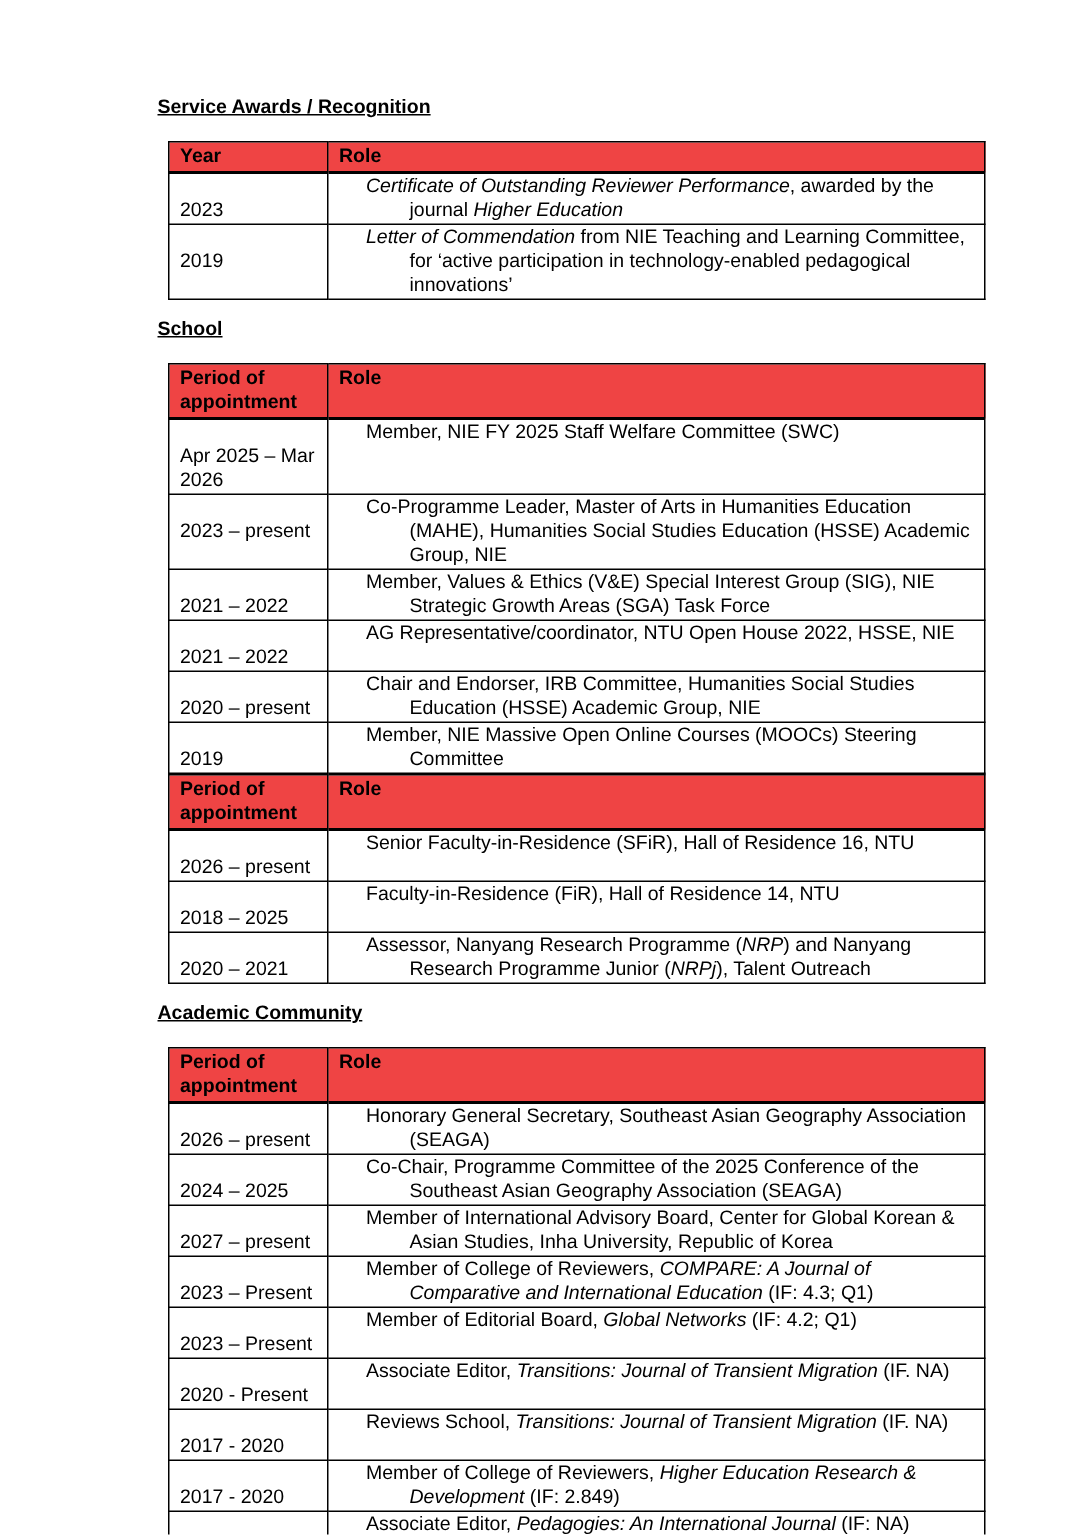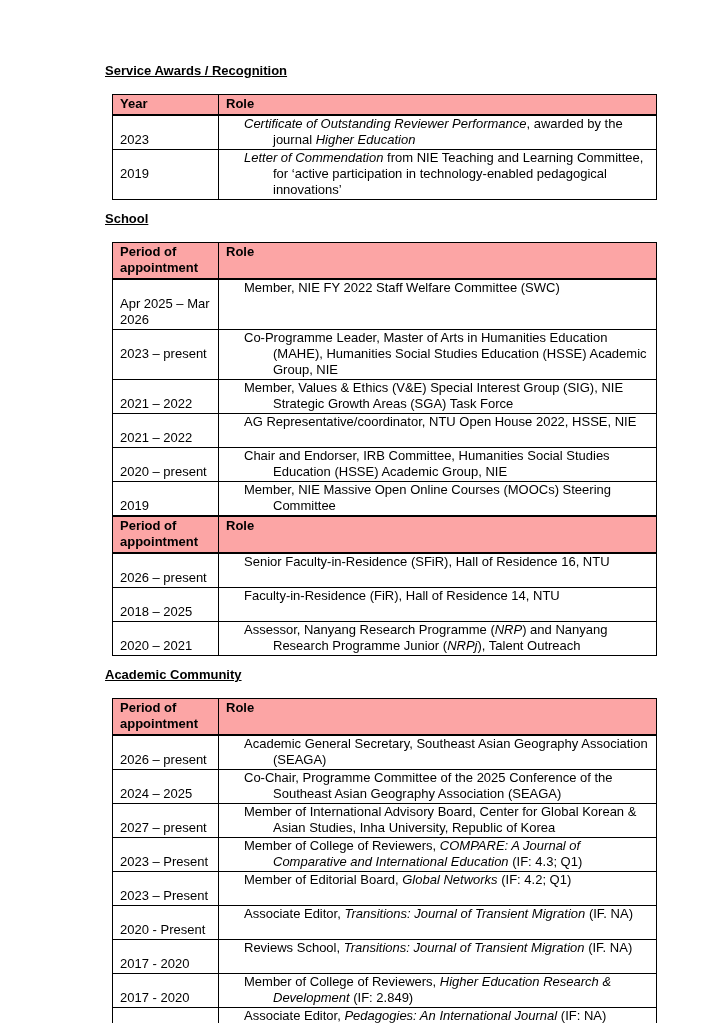--- a/index.html
+++ b/index.html
@@ -37,21 +37,21 @@
     width: 545px;
     margin-left: 7px;
   }
   table.appointments th,
   table.appointments td {
     border: 1px solid #000000;
     vertical-align: top;
     text-align: left;
   }
   table.appointments th {
-    background: #fca5a5;
+    background: #ef4444;
     font-weight: bold;
     padding: 1px 4px 2px 7px;
     border-bottom: 2px solid #000000;
   }
   td.period-cell {
     padding: 16px 2px 1px 7px;
   }
   td.role-cell {
     padding: 0 2px 1px 54px;
     text-indent: -29px;
@@ -106,21 +106,21 @@
       </colgroup>
       <thead>
         <tr>
           <th>Period of appointment</th>
           <th>Role</th>
         </tr>
       </thead>
       <tbody>
   <tr>
     <td class="period-cell">Apr 2025 – Mar 2026</td>
-    <td class="role-cell"><span>Member, NIE FY 2022 Staff Welfare Committee (SWC)</span></td>
+    <td class="role-cell"><span>Member, NIE FY 2025 Staff Welfare Committee (SWC)</span></td>
   </tr>
 
   <tr>
     <td class="period-cell">2023 – present</td>
     <td class="role-cell"><span>Co-Programme Leader, Master of Arts in Humanities Education (MAHE), Humanities Social Studies Education (HSSE) Academic Group, NIE</span></td>
   </tr>
 
   <tr>
     <td class="period-cell">2021 – 2022</td>
     <td class="role-cell"><span>Member, Values &amp; Ethics (V&amp;E) Special Interest Group (SIG), NIE Strategic Growth Areas (SGA) Task Force</span></td>
@@ -184,21 +184,21 @@
       </colgroup>
       <thead>
         <tr>
           <th>Period of appointment</th>
           <th>Role</th>
         </tr>
       </thead>
       <tbody>
   <tr>
     <td class="period-cell">2026 – present</td>
-    <td class="role-cell"><span>Academic General Secretary, Southeast Asian Geography Association (SEAGA)</span></td>
+    <td class="role-cell"><span>Honorary General Secretary, Southeast Asian Geography Association (SEAGA)</span></td>
   </tr>
 
   <tr>
     <td class="period-cell">2024 – 2025</td>
     <td class="role-cell"><span>Co-Chair, Programme Committee of the 2025 Conference of the Southeast Asian Geography Association (SEAGA)</span></td>
   </tr>
 
   <tr>
     <td class="period-cell">2027 – present</td>
     <td class="role-cell"><span>Member of International Advisory Board, Center for Global Korean &amp; Asian Studies, Inha University, Republic of Korea</span></td>

